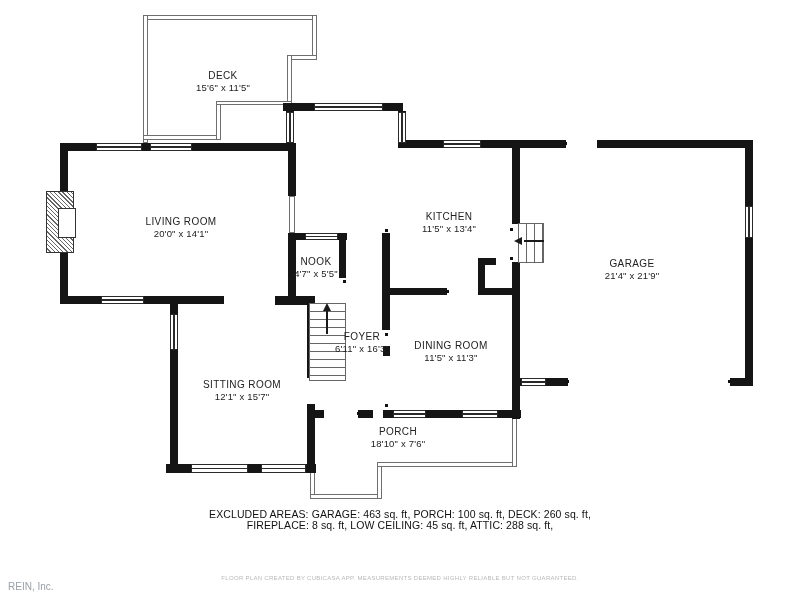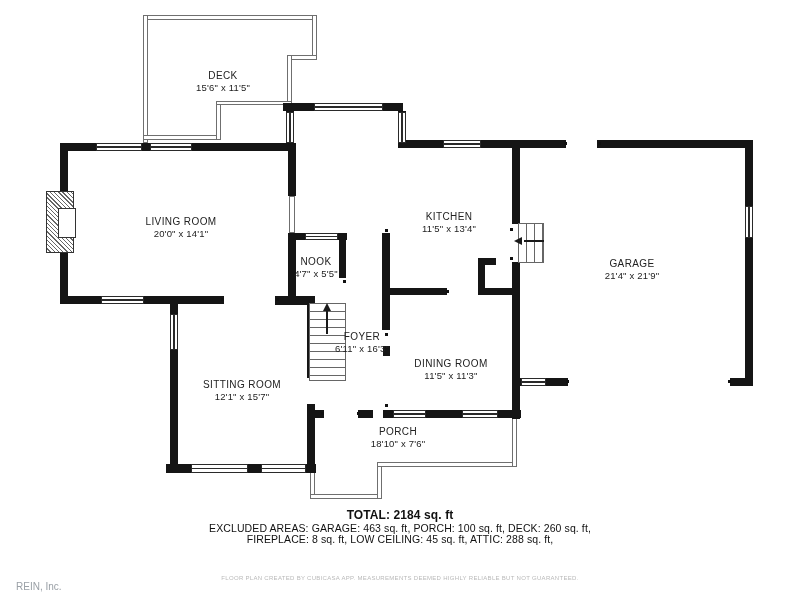--- a/index.html
+++ b/index.html
@@ -26,21 +26,21 @@
          border-bottom:4px solid transparent;border-right:8px solid #1a1a1a;}
   .room-label{position:absolute;transform:translateX(-50%);text-align:center;
          color:#222;white-space:nowrap;}
   .room-label .rn{display:block;font-size:10px;line-height:12px;letter-spacing:.4px;}
   .room-label .rd{display:block;font-size:9.5px;line-height:12px;letter-spacing:.2px;}
   .summary{position:absolute;left:0;right:0;top:509px;text-align:center;color:#111;
          font-size:10.5px;line-height:11.3px;letter-spacing:.1px;}
   .summary .total{font-size:12px;font-weight:bold;line-height:13px;margin-bottom:1px;}
   .disclaimer{position:absolute;left:0;right:0;top:575px;text-align:center;
          font-size:6px;color:#b9b9b9;letter-spacing:.3px;}
-  .watermark{position:absolute;left:16px;top:581px;font-size:10px;color:#9aa0a6;}
+  .watermark{position:absolute;left:8px;top:581px;font-size:10px;color:#9aa0a6;}
 </style>
 </head>
 <body>
 
 <div class="plan">
 
   <div class="twall" style="left:143px;top:15px;width:174px;height:5px"></div>
   <div class="twall" style="left:143px;top:15px;width:5px;height:128px"></div>
   <div class="twall" style="left:312px;top:15px;width:5px;height:45px"></div>
   <div class="twall" style="left:287px;top:55px;width:30px;height:5px"></div>
@@ -173,30 +173,29 @@
     <span class="rd">21'4" x 21'9"</span>
   </div>
   <div class="room-label" style="left:362px;top:331px">
     <span class="rn">FOYER</span>
     <span class="rd">6'11" x 16'3"</span>
   </div>
   <div class="room-label" style="left:242px;top:379px">
     <span class="rn">SITTING ROOM</span>
     <span class="rd">12'1" x 15'7"</span>
   </div>
-  <div class="room-label" style="left:451px;top:358px">
+  <div class="room-label" style="left:451px;top:340px">
     <span class="rn">DINING ROOM</span>
     <span class="rd">11'5" x 11'3"</span>
   </div>
   <div class="room-label" style="left:398px;top:426px">
     <span class="rn">PORCH</span>
     <span class="rd">18'10" x 7'6"</span>
   </div>
 
   <div class="summary">
-    <div class="total">TOTAL: 2184 sq. ft</div>
     <div>EXCLUDED AREAS: GARAGE: 463 sq. ft, PORCH: 100 sq. ft, DECK: 260 sq. ft,</div>
     <div>FIREPLACE: 8 sq. ft, LOW CEILING: 45 sq. ft, ATTIC: 288 sq. ft,</div>
   </div>
   <div class="disclaimer">FLOOR PLAN CREATED BY CUBICASA APP. MEASUREMENTS DEEMED HIGHLY RELIABLE BUT NOT GUARANTEED.</div>
   <div class="watermark">REIN, Inc.</div>
 
 </div>
 
 </body></html>

